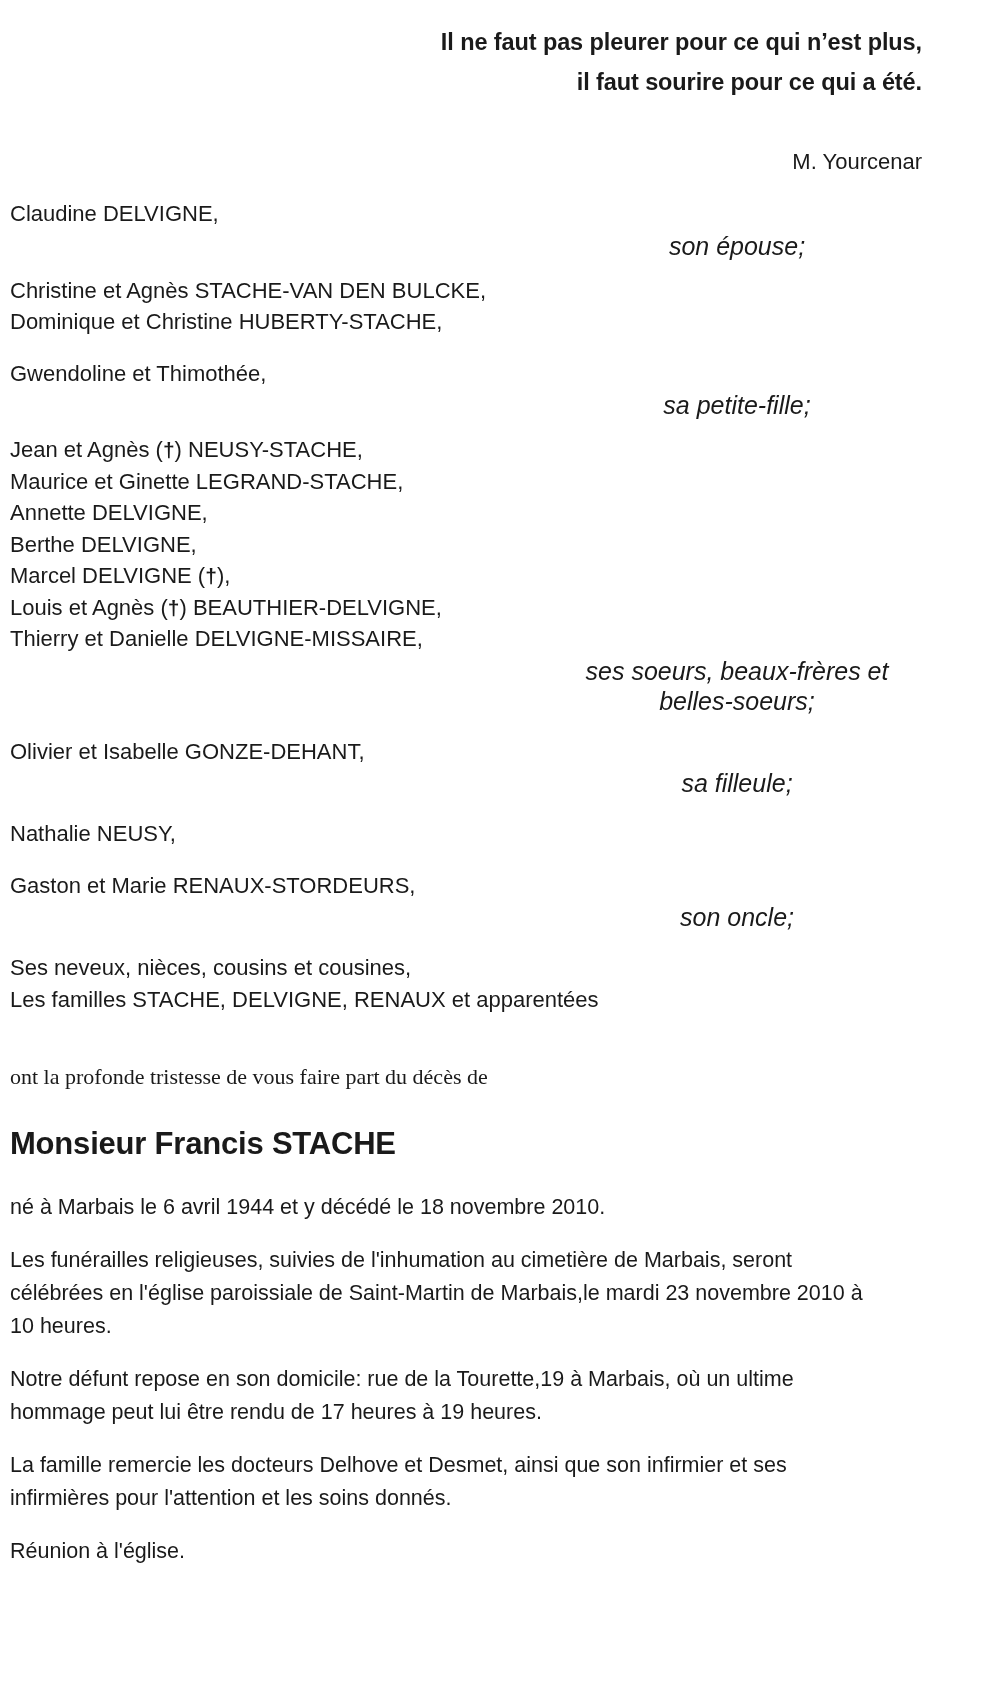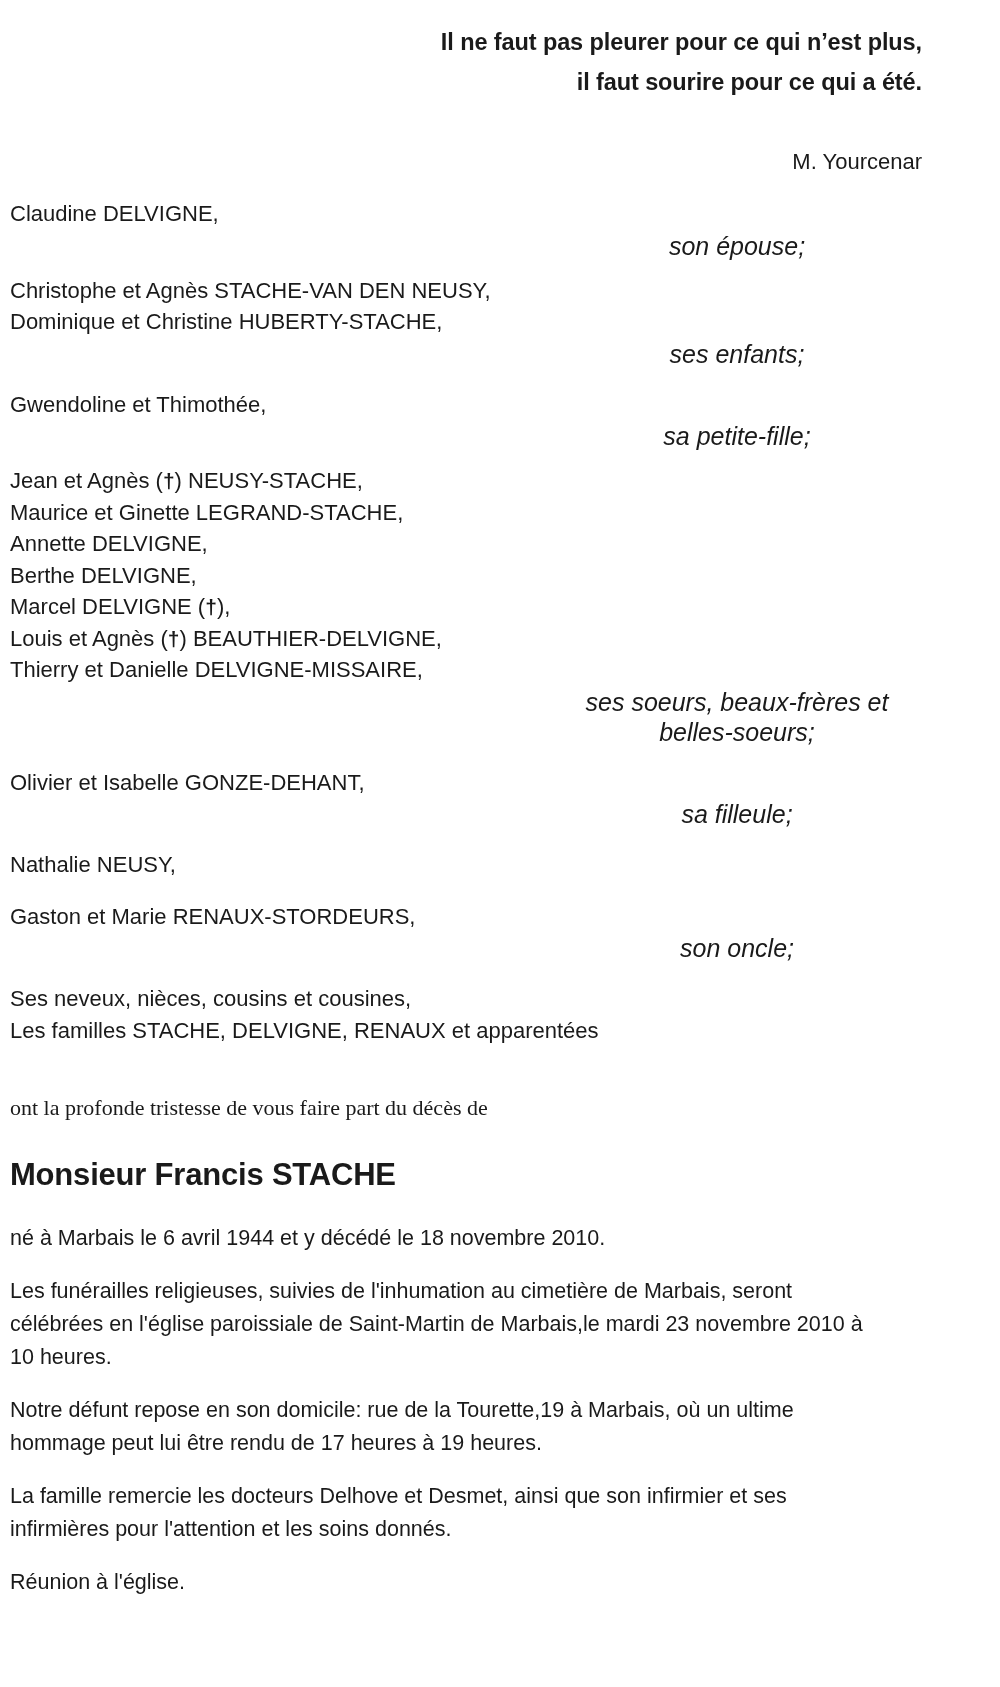--- a/index.html
+++ b/index.html
@@ -118,24 +118,23 @@
   <div class="roster">
       <div class="group">
         <div class="names">
           <div class="name-line">Claudine DELVIGNE,</div>
         </div>
         <div class="relation">son épouse;</div>
       </div>
       <div class="gap-sm"></div>
       <div class="group">
         <div class="names">
-          <div class="name-line">Christophe et Agnès STACHE-VAN DEN NEUSY,</div>
+          <div class="name-line">Christine et Agnès STACHE-VAN DEN BULCKE,</div>
           <div class="name-line">Dominique et Christine HUBERTY-STACHE,</div>
         </div>
-        <div class="relation">ses enfants;</div>
       </div>
       <div class="gap-md"></div>
       <div class="group">
         <div class="names">
           <div class="name-line">Gwendoline et Thimothée,</div>
         </div>
         <div class="relation">sa petite-fille;</div>
       </div>
       <div class="gap-sm"></div>
       <div class="group">

